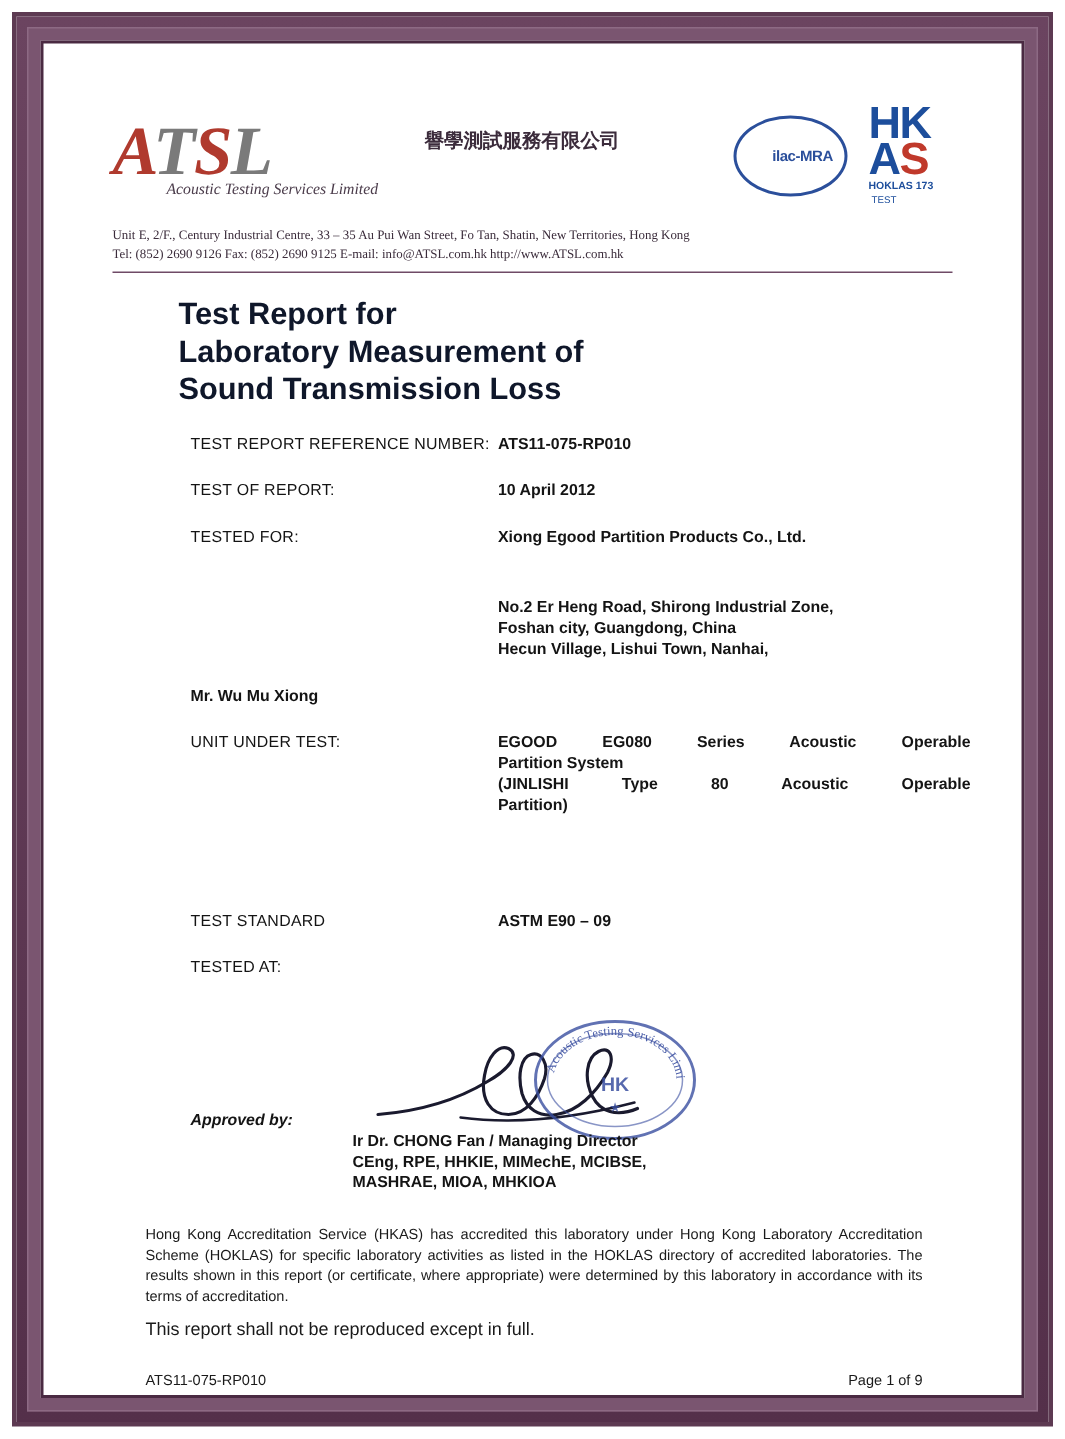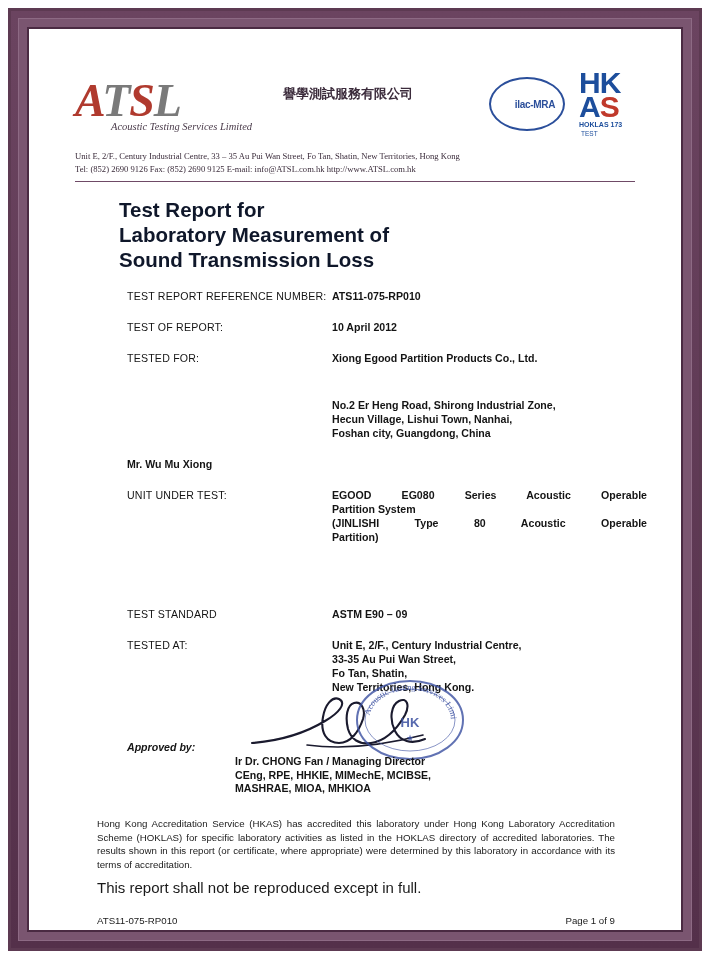--- a/index.html
+++ b/index.html
@@ -273,21 +273,21 @@
     font-size: 9.7px;
     color: #1a1a1a;
     line-height: 13.5px;
     text-align: justify;
   }
   .notice {
     position: absolute;
     left: 66px;
     top: 848px;
     width: 518px;
-    font-size: 15px;
+    font-size: 12px;
     color: #1a1a1a;
   }
 
   
   .footer {
     position: absolute;
     left: 66px;
     top: 884px;
     width: 518px;
     display: flex;
@@ -356,22 +356,22 @@
         <div class="field-label">TESTED FOR:</div>
         <div class="field-value">Xiong Egood Partition Products Co., Ltd.</div>
       </div>
 
       <div class="gap-md"></div>
 
       <div class="field-row">
         <div class="field-label"></div>
         <div class="field-value">
           <span class="ln">No.2 Er Heng Road, Shirong Industrial Zone,</span>
+          <span class="ln">Foshan city, Guangdong, China</span>
           <span class="ln">Hecun Village, Lishui Town, Nanhai,</span>
-          <span class="ln">Foshan city, Guangdong, China</span>
         </div>
       </div>
 
       <div class="gap-sm"></div>
 
       <div class="field-row">
         <div class="field-value">Mr. Wu Mu Xiong</div>
       </div>
 
       <div class="gap-sm"></div>
@@ -391,26 +391,20 @@
 
       <div class="field-row">
         <div class="field-label">TEST STANDARD</div>
         <div class="field-value">ASTM E90 – 09</div>
       </div>
 
       <div class="gap-sm"></div>
 
       <div class="field-row">
         <div class="field-label">TESTED AT:</div>
-        <div class="field-value">
-          <span class="ln">Unit E, 2/F., Century Industrial Centre,</span>
-          <span class="ln">33-35 Au Pui Wan Street,</span>
-          <span class="ln">Fo Tan, Shatin,</span>
-          <span class="ln">New Territories, Hong Kong.</span>
-        </div>
       </div>
     </div>
 
     <div class="sign-area">
       <div class="approved-label">Approved by:</div>
 
       <svg class="signature" viewBox="0 0 190 62">
         <path d="M5 52 C 30 50, 55 44, 78 30 C 92 22, 100 12, 92 8 C 85 5, 78 14, 76 26 C 73 42, 80 52, 92 52 C 104 52, 112 40, 116 28 C 119 18, 114 10, 107 12 C 100 14, 98 26, 101 38 C 104 48, 112 54, 124 52 C 138 50, 150 38, 158 24 C 163 14, 160 6, 152 10 C 144 14, 142 28, 148 40 C 153 50, 164 54, 178 48" fill="none" stroke="#1a1a2e" stroke-width="2.1" stroke-linecap="round"></path>
         <path d="M60 54 C 90 58, 130 56, 176 44" fill="none" stroke="#1a1a2e" stroke-width="1.6" stroke-linecap="round"></path>
       </svg>

